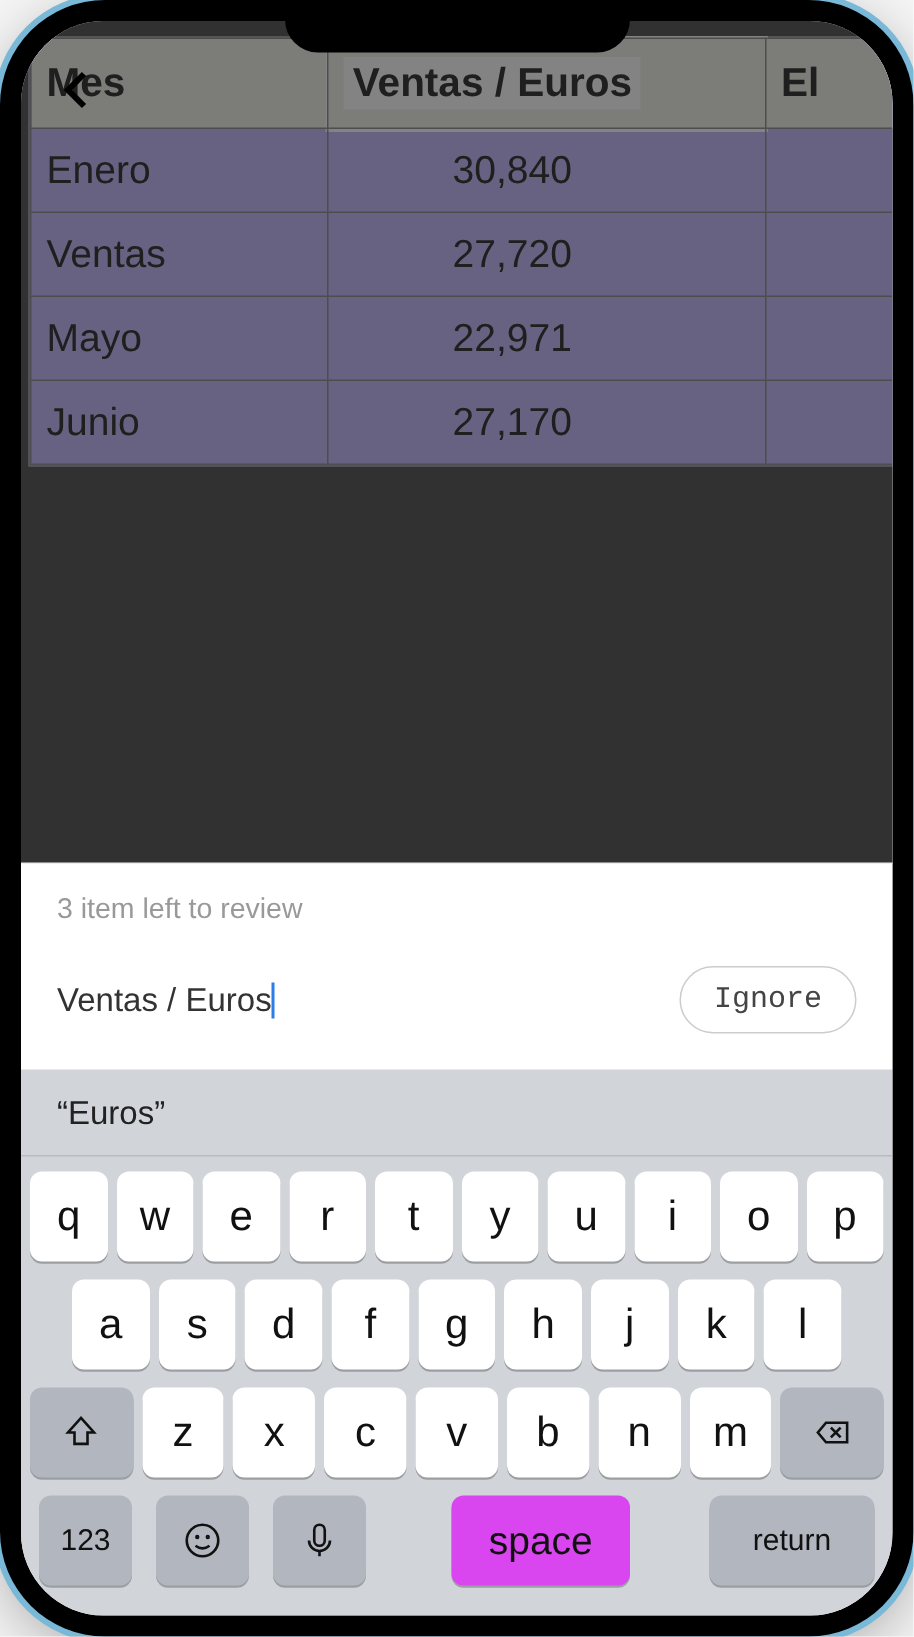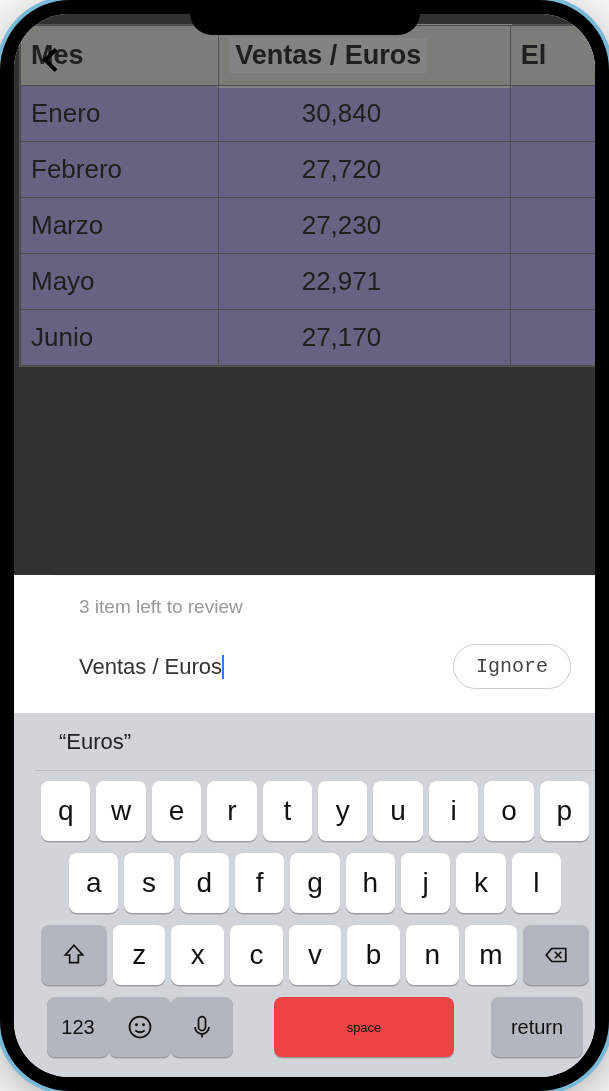--- a/index.html
+++ b/index.html
@@ -78,21 +78,20 @@
       background: #fff;
       box-shadow: 0 0 0 2px #fff;
     }
     th.col1 { width: 34%; }
     th.col2 { width: 50%; }
     th.col3 { width: 16%; }
     
     .panel {
       background: #fff;
       border-top: 1px solid #eee;
-      margin-left: 41px;
     }
     .panel-status {
       padding: 20px 24px 16px;
       font-size: 19px;
       color: #999;
     }
     .panel-row {
       display: flex;
       align-items: center;
       padding: 10px 24px 24px;
@@ -117,21 +116,20 @@
       border-radius: 24px;
       padding: 10px 22px;
       font-size: 20px;
       color: #444;
       background: #fff;
       font-family: Liberation Mono, monospace;
     }
     
     .keyboard {
       background: #d1d4d9;
-      padding-left: 21px;
     }
     .suggest-bar {
       display: flex;
       height: 58px;
       align-items: center;
       padding: 0 24px;
       border-bottom: 1px solid #b8bcc2;
     }
     .suggest-item { font-size: 22px; color: #222; }
     .key-rows { padding: 10px 6px 8px; }
@@ -154,38 +152,38 @@
       box-shadow: 0 1.5px 0 rgba(0,0,0,.25);
     }
     .key-row.r2 { padding: 0 28px; }
     .key.special {
       background: #b2b7bf;
       flex: 1.25;
     }
     .key.special svg { width: 26px; height: 26px; stroke: #111; stroke-width: 1.6; fill: none; }
     .bottom-row {
       display: flex;
-      gap: 0;
+      gap: 16px;
       padding: 0 6px 12px;
       justify-content: flex-end;
     }
     .bkey {
       height: 60px;
       background: #b2b7bf;
       border-radius: 8px;
       display: flex;
       align-items: center;
       justify-content: center;
       font-size: 20px;
       color: #111;
       box-shadow: 0 1.5px 0 rgba(0,0,0,.25);
     }
-    .bkey.space { background: #ef4444; flex: 1; font-size: 13px; margin-left: 41px; }
+    .bkey.space { background: #d946ef; flex: 1; font-size: 26px; margin-left: 41px; }
     .bkey.w1 { width: 62px; }
-    .bkey.return { width: 92px; margin-left: 37px; }
+    .bkey.return { width: 110px; margin-left: 37px; }
     .bkey svg { width: 28px; height: 28px; stroke: #111; stroke-width: 1.5; fill: none; }
     .content-area .sheet th.col2 .hl { display:inline-block; background:#fff; padding:2px 6px; }
   </style>
 </head>
 <body>
 
 <div class="phone-frame">
   <div class="notch"></div>
   <div class="screen">
 
@@ -205,27 +203,22 @@
               <th class="col3">El</th>
             </tr>
           </thead>
           <tbody>
             <tr>
                 <td>Enero</td>
                 <td class="val">30,840</td>
                 <td></td>
               </tr>
             <tr>
-                <td>Febrero</td>
+                <td>Ventas</td>
                 <td class="val">27,720</td>
-                <td></td>
-              </tr>
-            <tr>
-                <td>Marzo</td>
-                <td class="val">27,230</td>
                 <td></td>
               </tr>
             <tr>
                 <td>Mayo</td>
                 <td class="val">22,971</td>
                 <td></td>
               </tr>
             <tr>
                 <td>Junio</td>
                 <td class="val">27,170</td>

